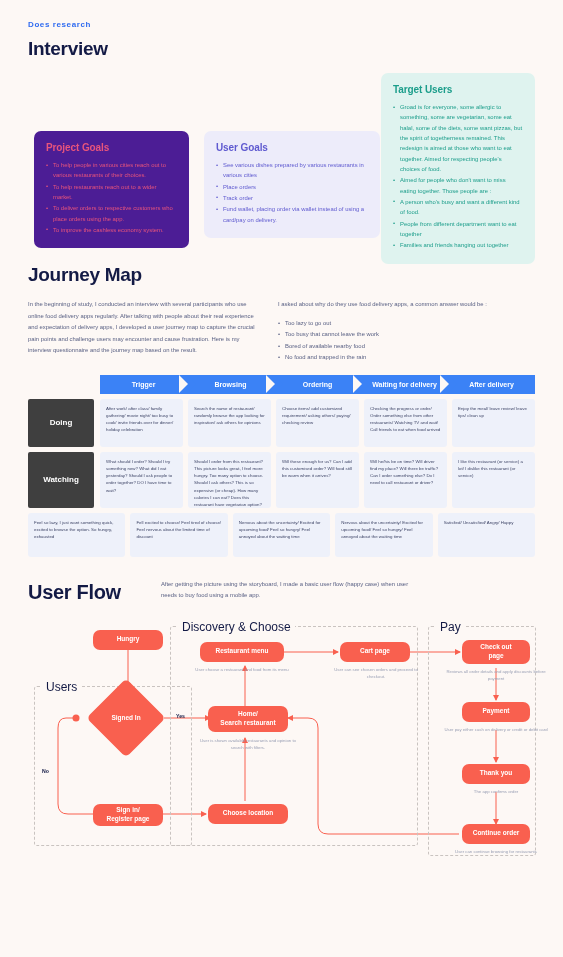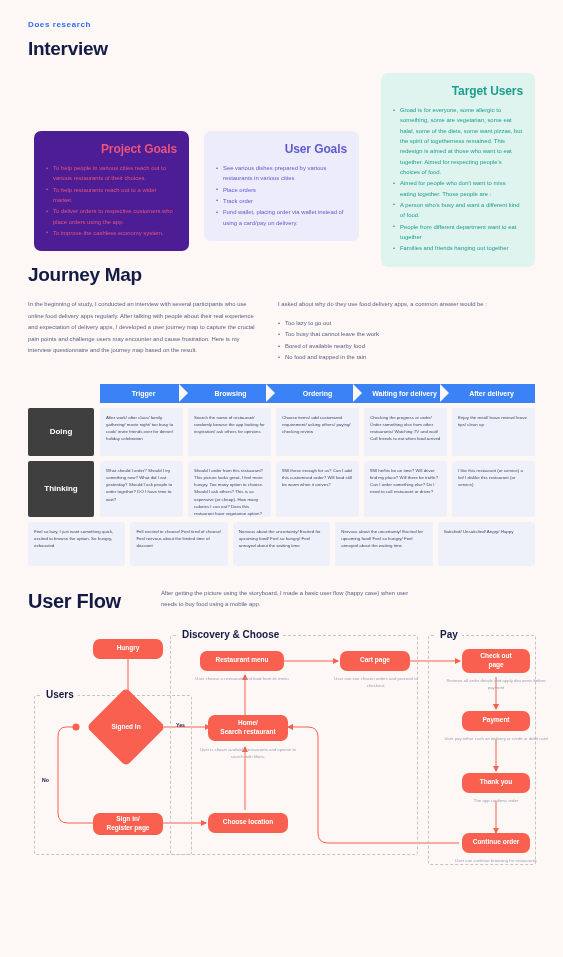--- a/index.html
+++ b/index.html
@@ -13,51 +13,51 @@
   }
 
   
   .page { padding: 20px 28px 0 28px; }
   .eyebrow { font-size: 8px; font-weight: bold; color: #2f6bf0; letter-spacing: .6px; }
   .h1-interview { font-size: 19px; font-weight: bold; letter-spacing: -.3px; margin-top: 9px; color:#131a45;}
 
   
   .cards { position: relative; height: 190px; margin-top: 8px; }
   .card { position: absolute; border-radius: 7px; padding: 11px 12px 12px 12px; }
-  .card h3 { font-size: 12px; margin-bottom: 7px; letter-spacing: -.1px; text-align: right; }
+  .card h3 { font-size: 10px; margin-bottom: 7px; letter-spacing: -.1px; }
   .card ul { list-style: none; }
   .card li {
     font-size: 5.9px; line-height: 1.75; position: relative;
     padding-left: 7px; margin-bottom: 1px;
   }
   .card li::before {
     content: "•"; position: absolute; left: 0; top: -0.5px; font-size: 6px;
   }
   #card-project { left: 6px; top: 63px; width: 155px; background: #4c1d95; }
   #card-project h3, #card-project li, #card-project li::before { color: #e8547c; }
-  #card-user { left: 176px; top: 63px; width: 155px; background: #edecfa; }
+  #card-user { left: 176px; top: 63px; width: 176px; background: #edecfa; }
   #card-user h3, #card-user li, #card-user li::before { color: #5f5ad0; }
   #card-target { left: 353px; top: 5px; width: 154px; background: #dff3ef; }
   #card-target h3, #card-target li, #card-target li::before { color: #1c9e8b; }
 
   
   .h1-journey { font-size: 19px; font-weight: bold; letter-spacing:-.3px; margin-top: 6px; color:#131a45;}
   .jm-intro { display: flex; gap: 18px; margin-top: 13px; }
   .jm-intro-left { width: 232px; }
   .jm-intro-right { width: 250px; }
   .jm-para { font-size: 5.9px; line-height: 1.95; color: #5a6184; }
   .jm-intro-right ul { list-style: none; margin-top: 7px; }
   .jm-intro-right li {
     font-size: 5.9px; line-height: 1.95; color: #5a6184;
     position: relative; padding-left: 7px;
   }
   .jm-intro-right li::before { content: "•"; position: absolute; left: 0; }
 
   
-  .jm-table { margin-top: 20px; position: relative; border-radius: 15px; }
+  .jm-table { margin-top: 11px; position: relative; border-radius: 15px; }
   .jm-header-row { display: flex; height: 19px; margin-left: 72px; }
   .jm-head {
     flex: 1; background: #3b82f6; color: #fff;
     font-size: 7px; font-weight: bold;
     display: flex; align-items: center; justify-content: center;
     position: relative;
   }
   .jm-head:not(:last-child)::after {
     content: ""; position: absolute; right: -9px; top: 0;
     width: 0; height: 0; z-index: 2;
@@ -93,21 +93,21 @@
   .h1-userflow { font-size: 20px; font-weight: bold; letter-spacing:-.3px; color:#131a45;}
   .uf-desc { font-size: 5.9px; line-height: 1.95; color: #5a6184; width: 250px; padding-bottom: 2px;}
 
   
   .flow { position: relative; width: 507px; height: 265px; margin-top: 14px; }
   .flow svg { position: absolute; left: 0; top: 0; }
   .group-box {
     position: absolute; border: 1px dashed #c9c3c0; border-radius: 3px;
   }
   .group-title {
-    position: absolute; font-size: 10px; font-weight: bold; color: #131a45;
+    position: absolute; font-size: 12px; font-weight: normal; color: #131a45;
     background: #fdf8f5; padding: 0 4px;
   }
   .node {
     position: absolute; background: #f9604f; color: #fff;
     border-radius: 7px; font-size: 6.5px; font-weight: bold;
     display: flex; align-items: center; justify-content: center;
     text-align: center; line-height: 1.35; padding: 0 4px; z-index: 5;
   }
   .diamond-shape {
     position: absolute; background: #f9604f;
@@ -212,21 +212,21 @@
         <div class="jm-cells">
           <div class="jm-cell">After work/ after class/ family gathering/ movie night/ too busy to cook/ invite friends over for dinner/ holiday celebration</div>
           <div class="jm-cell">Search the name of restaurant/ randomly browse the app looking for inspiration/ ask others for opinions</div>
           <div class="jm-cell">Choose items/ add customized requirement/ asking others/ paying/ checking review</div>
           <div class="jm-cell">Checking the progress or order/ Order something else from other restaurants/ Watching TV and wait/ Call friends to eat when food arrived</div>
           <div class="jm-cell">Enjoy the meal/ leave review/ leave tips/ clean up</div>
         </div>
       </div>
 
       <div class="jm-body-row row-thinking">
-        <div class="jm-label">Thinking</div>
+        <div class="jm-label">Watching</div>
         <div class="jm-cells">
           <div class="jm-cell">What should I order? Should I try something new? What did I eat yesterday? Should I ask people to order together? DO I have time to wait?</div>
           <div class="jm-cell">Should I order from this restaurant? This picture looks great, I feel more hungry. Too many option to choose. Should I ask others? This is so expensive (or cheap). How many calories I can eat? Does this restaurant have vegetarian option?</div>
           <div class="jm-cell">Will these enough for us? Can I add this customised order? Will food still be warm when it arrives?</div>
           <div class="jm-cell">Will he/his be on time? Will driver find my place? Will there be traffic? Can I order something else? Do I need to call restaurant or driver?</div>
           <div class="jm-cell">I like this restaurant (or service) a lot/ I dislike this restaurant (or service)</div>
         </div>
       </div>
 
       <div class="jm-body-row row-feeling">

